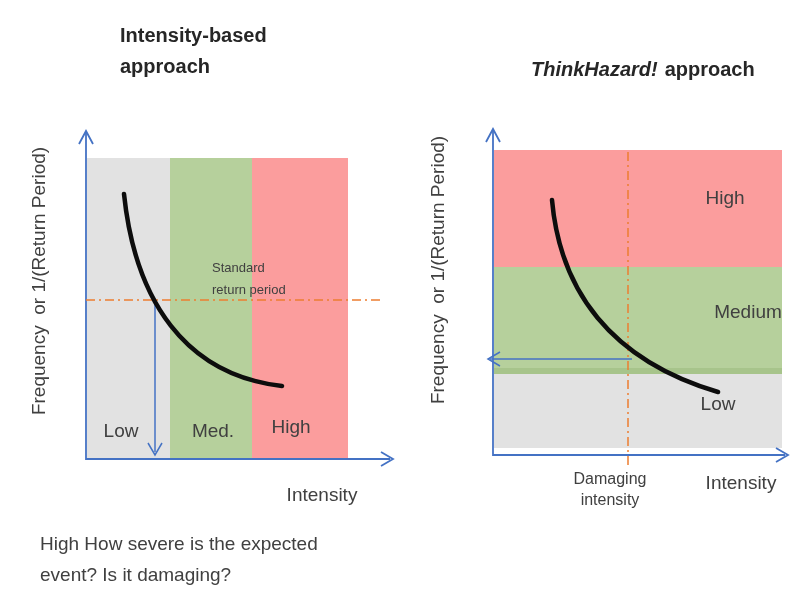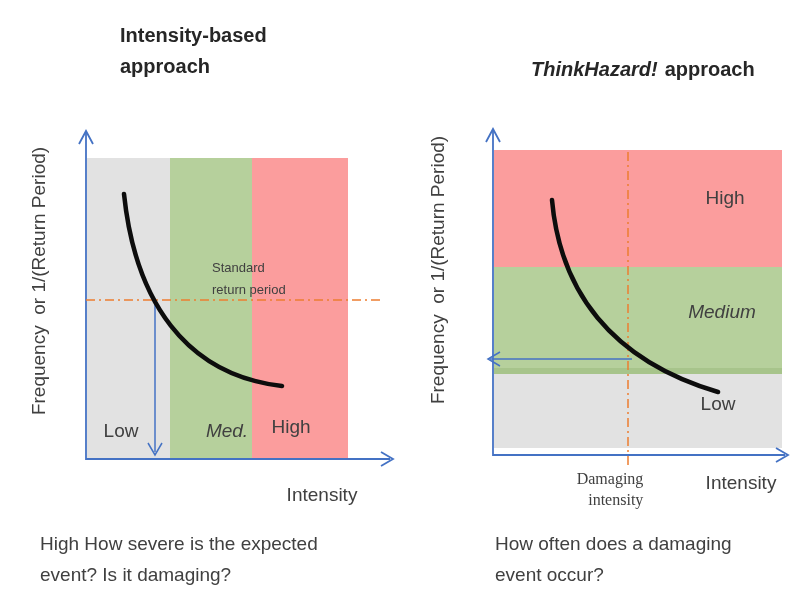--- a/index.html
+++ b/index.html
@@ -11,21 +11,21 @@
   .abs{position:absolute;}
   .band{position:absolute;}
   .panel-title{font-size:20px;font-weight:bold;color:#262626;line-height:31px;white-space:pre-line;}
   .ylabel{
     font-size:19px;color:#404040;white-space:pre;
     transform:translate(-50%,-50%) rotate(-90deg);
   }
   .xlabel{font-size:19px;color:#404040;transform:translate(-50%,-50%);white-space:nowrap;}
   .zone-label{font-size:19px;color:#404040;transform:translate(-50%,-50%);white-space:nowrap;text-align:right;}
   .annotation{font-size:13px;color:#404040;line-height:22px;white-space:pre-line;}
-  .annotation-center{font-size:16px;color:#404040;line-height:21px;white-space:pre-line;text-align:right;transform:translateX(-50%);font-family:Liberation Serif, serif;}
+  .annotation-center{font-size:16px;color:#404040;line-height:21px;white-space:pre-line;text-align:center;transform:translateX(-50%);}
   .caption{font-size:19px;color:#404040;line-height:31px;white-space:pre-line;}
   svg.overlay{position:absolute;left:0;top:0;pointer-events:none;}
   .txt{z-index:3;}
 </style>
 </head>
 <body>
 
 <div class="canvas">
 
   <div class="band" style="left: 87px; top: 158px; width: 83px; height: 300px; background-color: rgb(226, 226, 226);"></div>
@@ -65,40 +65,38 @@
   </svg>
 
   <div class="abs txt panel-title" style="left:120px;top:20px;">Intensity-based
 approach</div>
 
   <div class="abs txt ylabel" style="left:39px;top:281px;">Frequency  or 1/(Return Period)</div>
 
   <div class="abs txt xlabel" style="left:322px;top:495px;">Intensity</div>
 
   <div class="abs txt zone-label" style="left:121px;top:431px;">Low</div>
-  <div class="abs txt zone-label" style="left:227px;top:431px;font-style:italic;">Med.</div>
+  <div class="abs txt zone-label" style="left:213px;top:431px;">Med.</div>
   <div class="abs txt zone-label" style="left:291px;top:427px;">High</div>
 
   <div class="abs txt annotation" style="left:212px;top:257px;">Standard
 return period</div>
 
   <div class="abs txt caption" style="left:40px;top:528px;">High How severe is the expected
 event? Is it damaging?</div>
 
   <div class="abs txt panel-title" style="left:531px;top:23px;text-align:center;">
     <span style="font-style:italic;">ThinkHazard!</span><span style="margin-left:7px;">approach</span>
   </div>
 
   <div class="abs txt ylabel" style="left:438px;top:270px;">Frequency  or 1/(Return Period)</div>
 
   <div class="abs txt xlabel" style="left:741px;top:483px;">Intensity</div>
 
   <div class="abs txt zone-label" style="left:725px;top:198px;">High</div>
-  <div class="abs txt zone-label" style="left:722px;top:312px;font-style:italic;">Medium</div>
+  <div class="abs txt zone-label" style="left:748px;top:312px;">Medium</div>
   <div class="abs txt zone-label" style="left:718px;top:404px;">Low</div>
 
   <div class="abs txt annotation-center" style="left:610px;top:468px;">Damaging
 intensity</div>
 
-  <div class="abs txt caption" style="left:495px;top:528px;">How often does a damaging
-event occur?</div>
 
 </div>
 
 </body></html>

